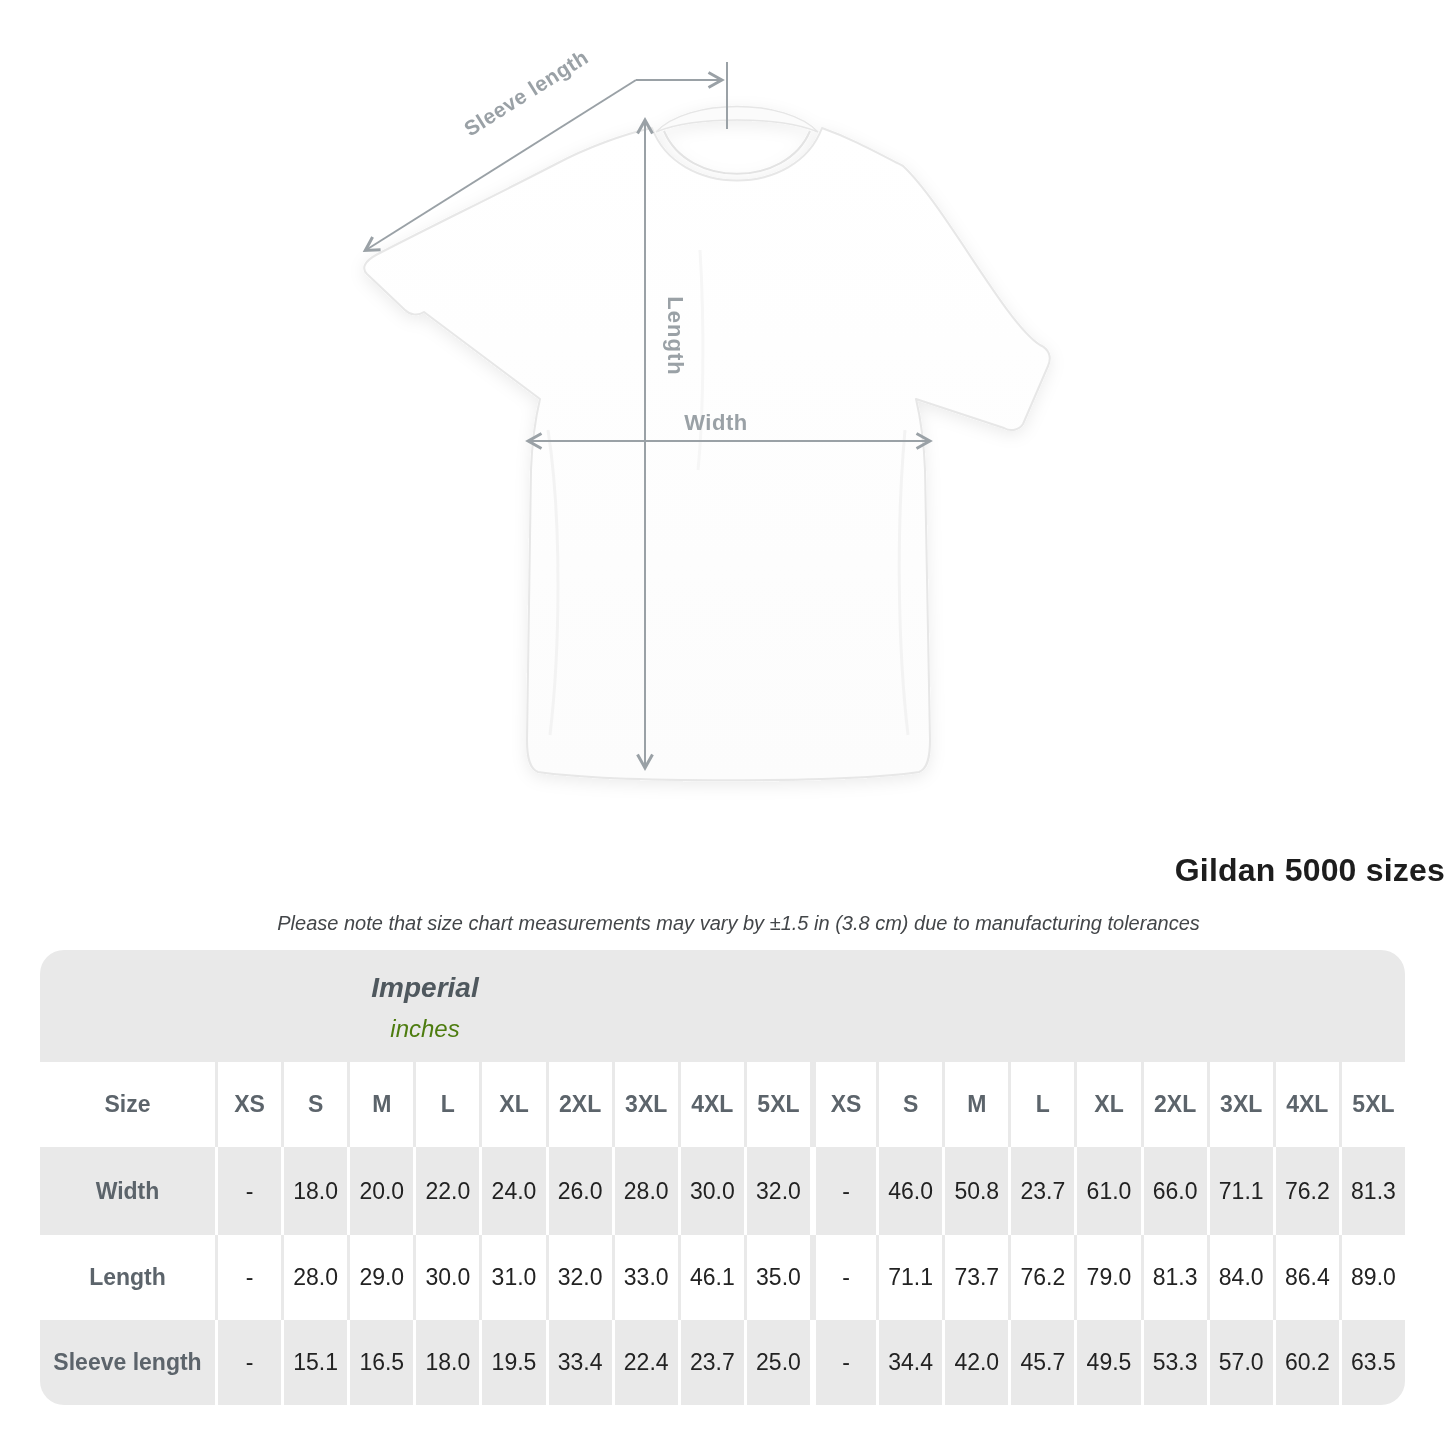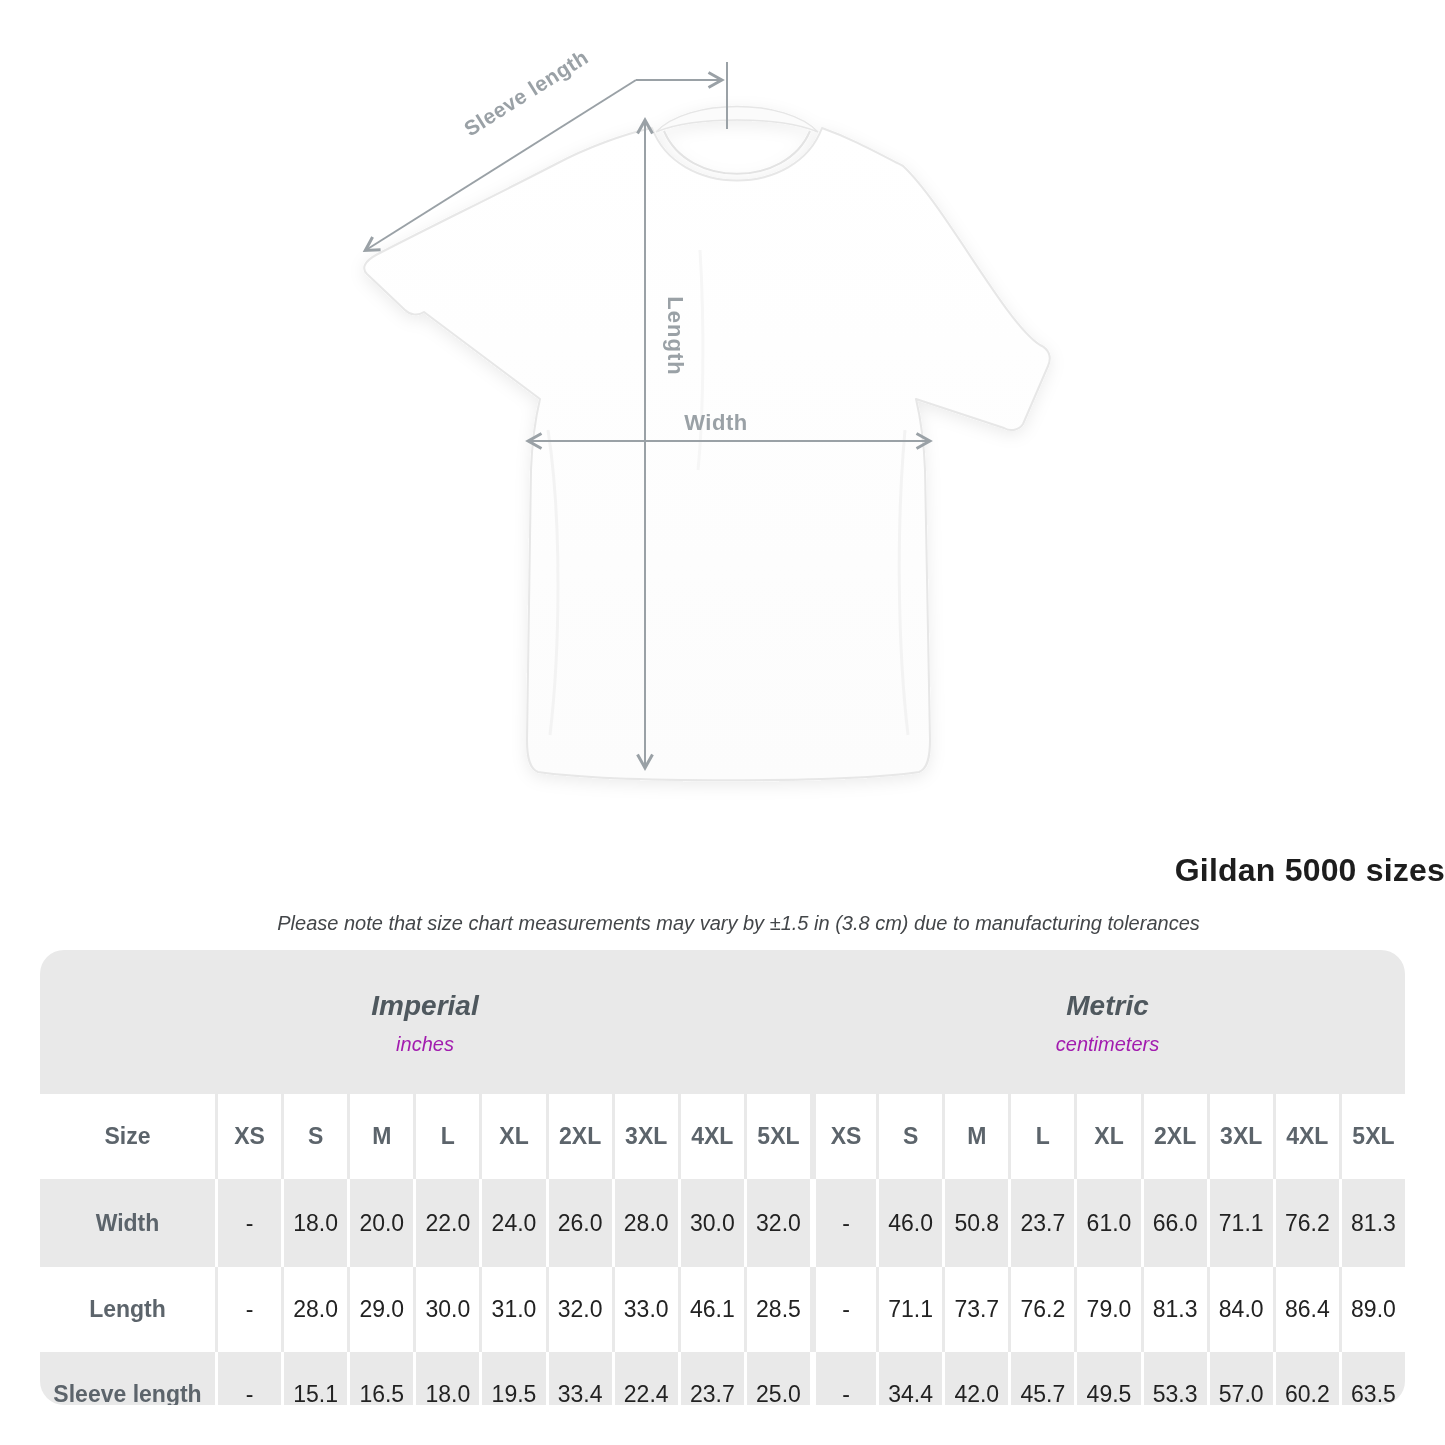--- a/index.html
+++ b/index.html
@@ -17,25 +17,25 @@
   .page-subtitle{
     position:absolute;left:0;top:896px;width:1445px;text-align:center;
     font-size:20px;font-style:italic;color:#434649;margin:16px;
   }
   
   .size-table{
     position:absolute;left:40px;top:950px;width:1365px;height:455px;
     border-radius:24px;overflow:hidden;background:#ffffff;
   }
   .band{
-    display:grid;grid-template-columns:770px 595px;height:144px;background:#e9e9e9;text-align:center;
+    display:grid;grid-template-columns:770px 595px;height:112px;background:#e9e9e9;text-align:center;
   }
   .band-cell{display:flex;flex-direction:column;align-items:center;justify-content:center;gap:11px;padding-top:2px;}
   .band-title{font-size:28px;font-weight:bold;font-style:italic;color:#4f585e;}
-  .band-sub{font-size:20px;font-style:italic;color:#a21caf;}
+  .band-sub{font-size:24px;font-style:italic;color:#4d7c0f;}
   .trow{
     display:grid;grid-template-columns:175px repeat(18,1fr);
     --sep:#e9e9e9;background:#ffffff;
   }
   .trow.gray{--sep:#ffffff;background:#e9e9e9;}
   #size-row{height:85px;}
   #row-0{height:88px;}
   #row-1{height:85px;}
   #row-2{height:85px;}
   .c{
@@ -112,24 +112,20 @@
 
   <h1 class="page-title">Gildan 5000 sizes</h1>
   <p class="page-subtitle">Please note that size chart measurements may vary by ±1.5 in (3.8 cm) due to manufacturing tolerances</p>
 
   <div class="size-table">
     <div class="band">
       <div class="band-cell">
         <div class="band-title">Imperial</div>
         <div class="band-sub">inches</div>
       </div>
-      <div class="band-cell">
-        <div class="band-title">Metric</div>
-        <div class="band-sub">centimeters</div>
-      </div>
     </div>
     <div class="trow" id="size-row">
         <div class="c lab first">Size</div>
         <div class="c lab">XS</div>
         <div class="c lab">S</div>
         <div class="c lab">M</div>
         <div class="c lab">L</div>
         <div class="c lab">XL</div>
         <div class="c lab">2XL</div>
         <div class="c lab">3XL</div>
@@ -169,21 +165,21 @@
     <div class="trow" id="row-1">
         <div class="c lab first">Length</div>
         <div class="c">-</div>
         <div class="c">28.0</div>
         <div class="c">29.0</div>
         <div class="c">30.0</div>
         <div class="c">31.0</div>
         <div class="c">32.0</div>
         <div class="c">33.0</div>
         <div class="c">46.1</div>
-        <div class="c">28.5</div>
+        <div class="c">35.0</div>
         <div class="c sect">-</div>
         <div class="c">71.1</div>
         <div class="c">73.7</div>
         <div class="c">76.2</div>
         <div class="c">79.0</div>
         <div class="c">81.3</div>
         <div class="c">84.0</div>
         <div class="c">86.4</div>
         <div class="c">89.0</div>
       </div>

